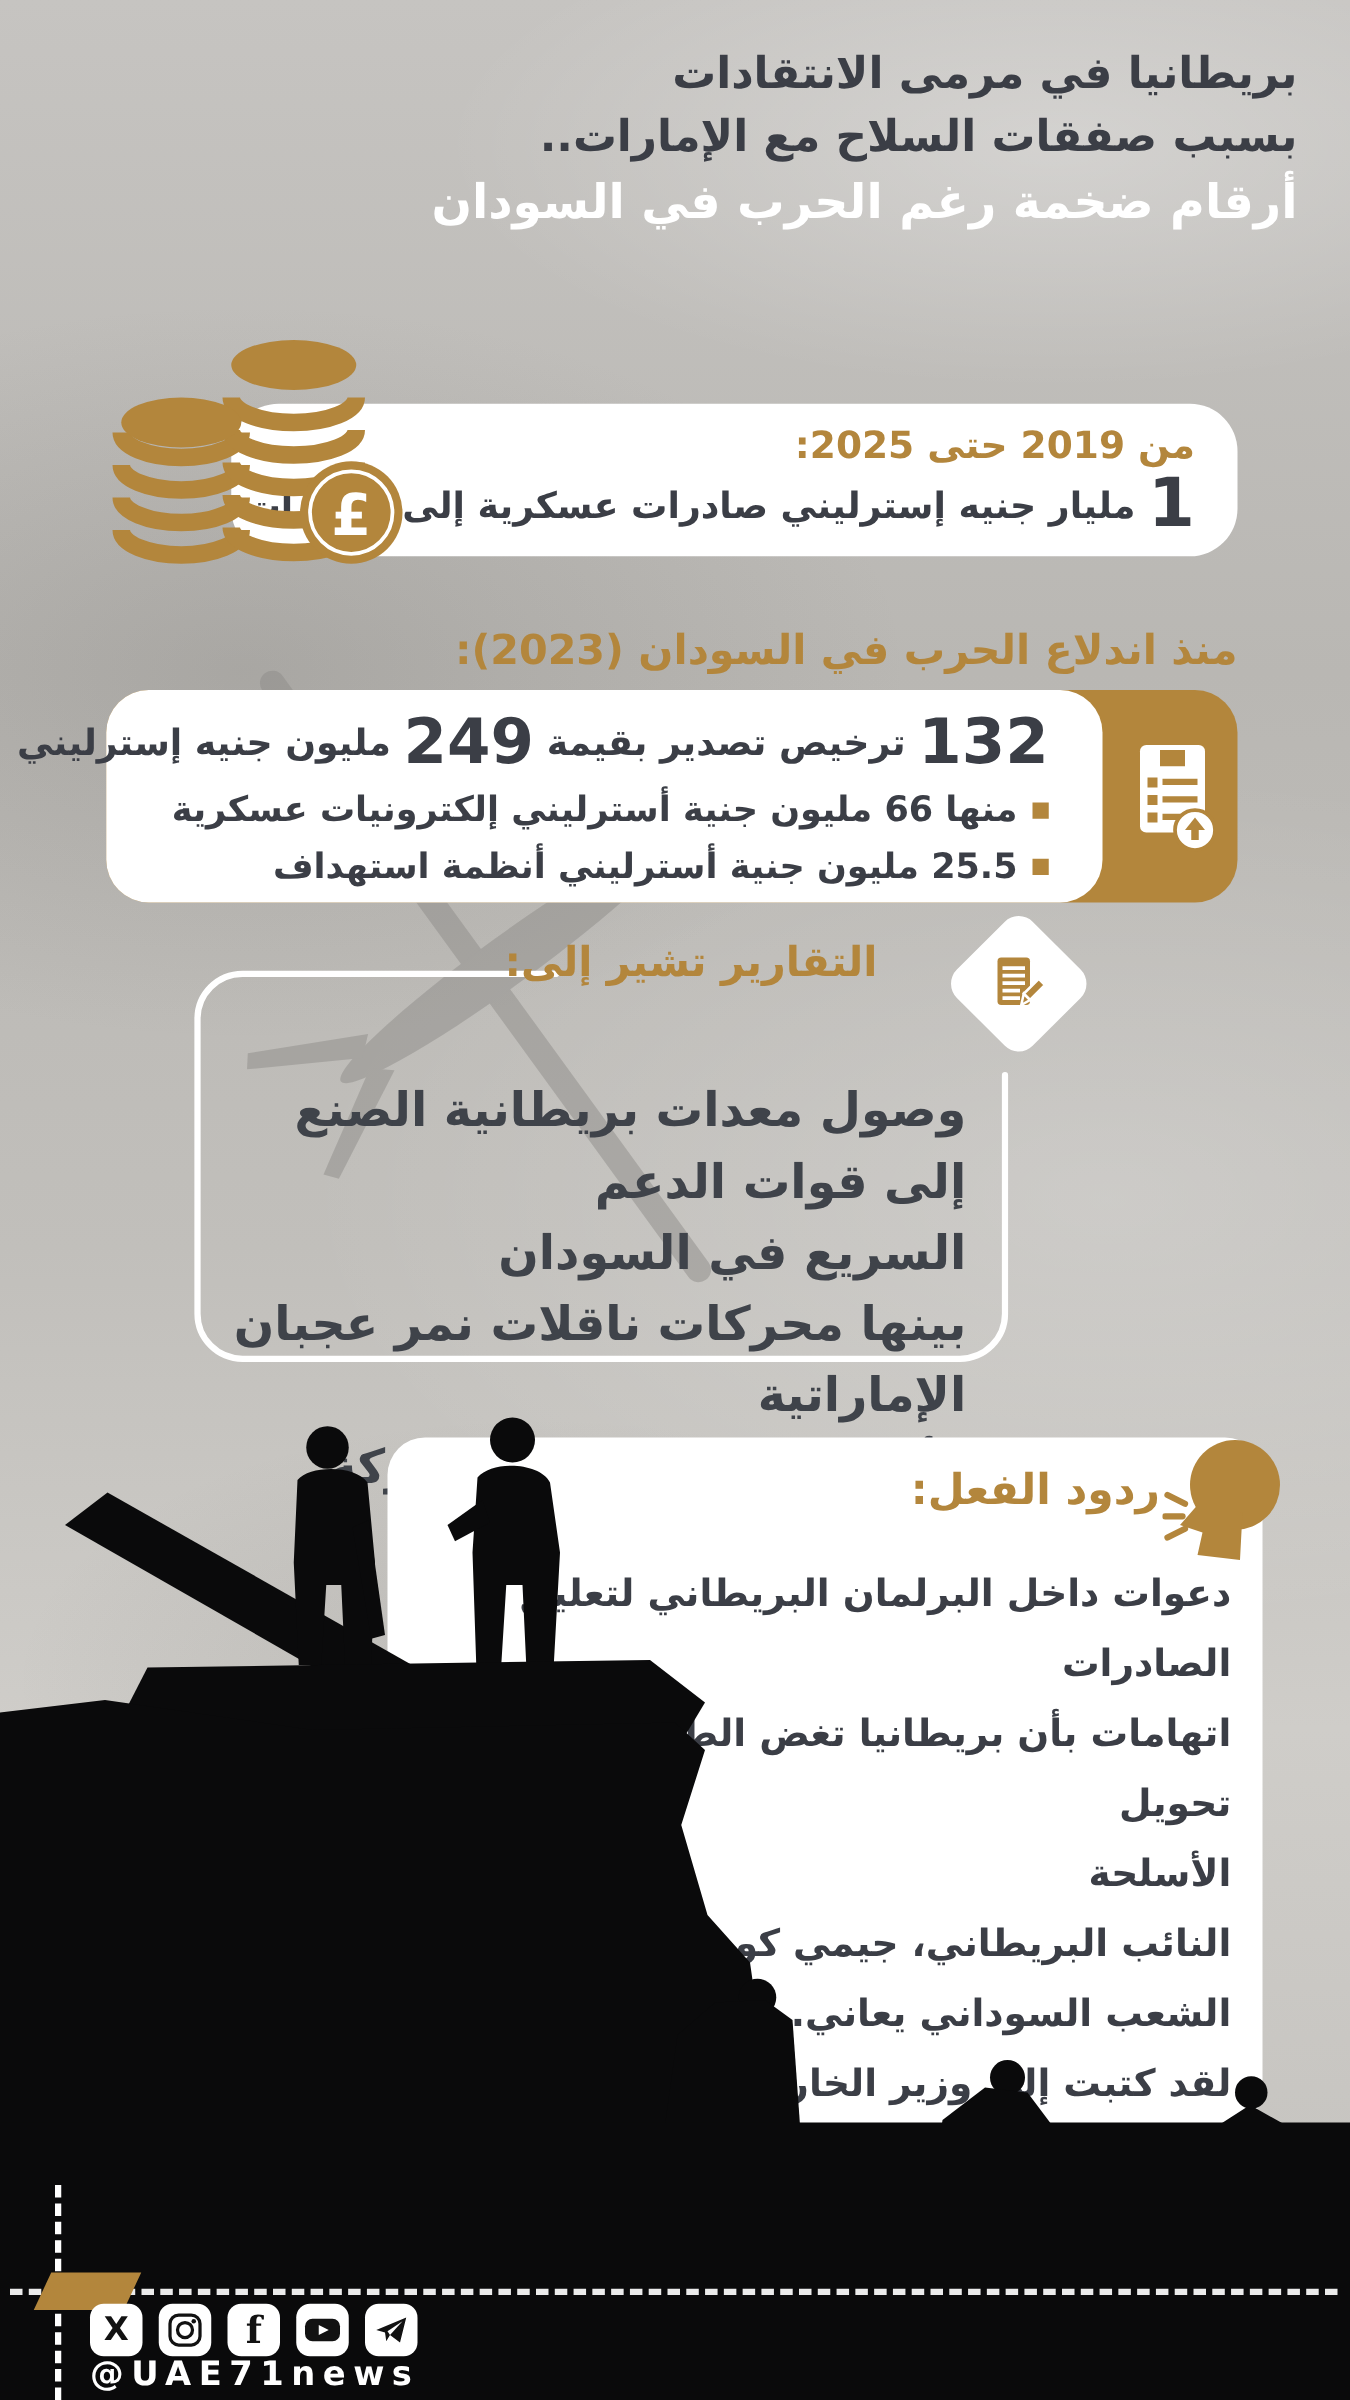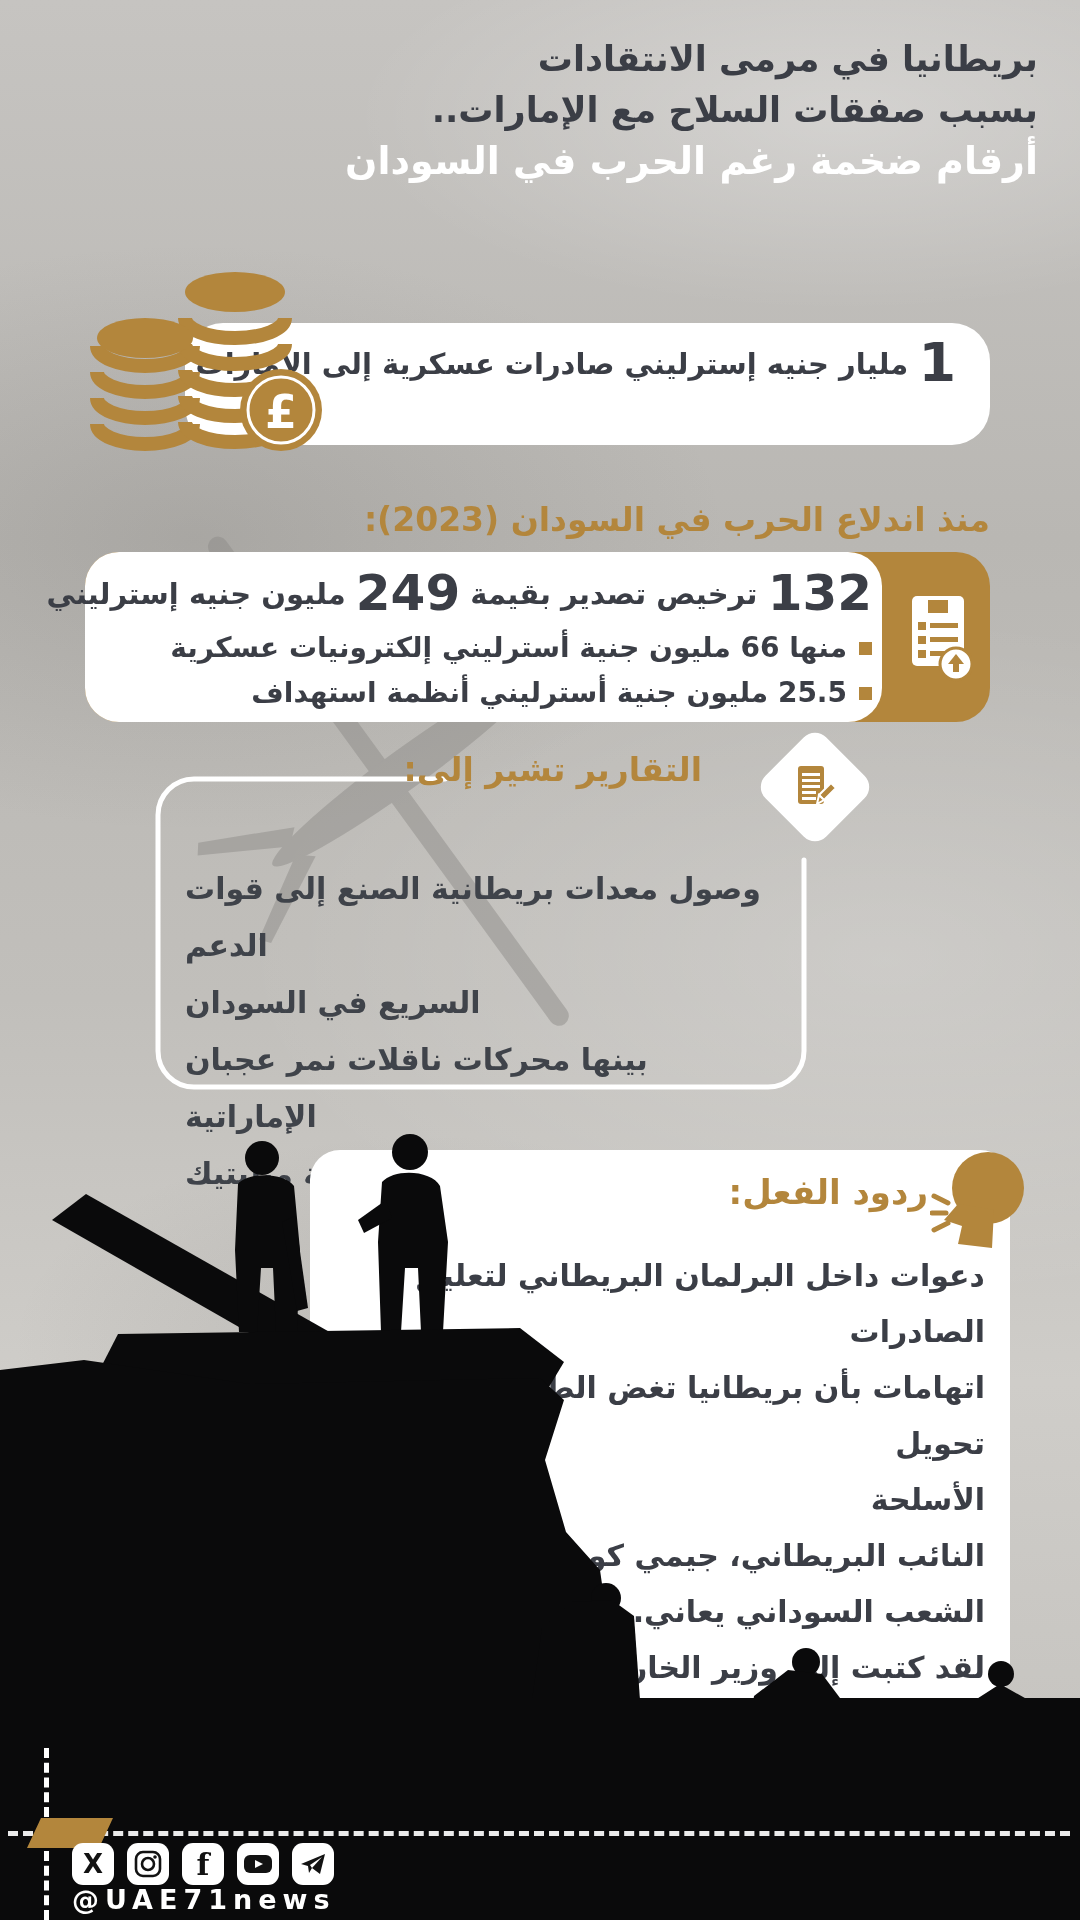--- a/index.html
+++ b/index.html
@@ -35,33 +35,33 @@
   .box1-title{color:#b3863c;font-size:30px;font-weight:700;line-height:40px}
   .box1-line{color:#3b3e46;font-size:29px;font-weight:700;line-height:52px;white-space:nowrap}
   .big-one{font-size:54px;font-weight:700;vertical-align:-7px;letter-spacing:-2px}
   .coins{position:absolute;left:85px;top:262px;width:240px;height:192px;z-index:5}
 
   
   .sec2-title{position:absolute;right:90px;top:500px;direction:rtl;text-align:right;color:#b3863c;
               font-size:33px;font-weight:700;z-index:4}
   .box2{position:absolute;left:85px;top:552px;width:905px;height:170px;background:#b3863c;border-radius:34px;z-index:4}
   .box2-inner{position:absolute;left:0;top:0;bottom:0;right:108px;background:#fff;border-radius:34px;
-              padding:10px 10px 8px 14px;direction:rtl;text-align:right}
+              padding:10px 43px 8px 14px;direction:rtl;text-align:right}
   .box2-line1{color:#3b3e46;font-size:29px;font-weight:700;line-height:62px;white-space:nowrap}
   .big-num{font-size:50px;font-weight:700;vertical-align:-6px}
   .box2-bullet{color:#3b3e46;font-size:28px;font-weight:700;line-height:45px;white-space:nowrap}
   .bullet-sq{display:inline-block;width:13px;height:13px;background:#b3863c;margin-left:12px;vertical-align:2px}
   .doc-icon{position:absolute;right:18px;top:40px;width:74px;height:92px}
 
   
   .sec3-title{position:absolute;right:378px;top:750px;direction:rtl;color:#b3863c;font-size:33px;
               font-weight:700;z-index:4}
   .box3-border{position:absolute;left:155px;top:776px;width:652px;height:314px;z-index:3}
-  .box3-body{position:absolute;left:185px;top:860px;width:588px;direction:rtl;text-align:left;
-             color:#3f434a;font-size:30px;font-weight:700;line-height:57px;z-index:4}
+  .box3-body{position:absolute;left:185px;top:860px;width:588px;direction:rtl;text-align:right;
+             color:#3f434a;font-size:38px;font-weight:700;line-height:57px;z-index:4}
   .diamond{position:absolute;left:772px;top:744px;width:86px;height:86px;background:#fff;border-radius:16px;
            transform:rotate(45deg);z-index:4;display:flex;align-items:center;justify-content:center}
   .diamond svg{transform:rotate(-45deg)}
 
   
   .box4{position:absolute;left:310px;top:1150px;width:700px;height:552px;background:#fff;border-radius:30px;z-index:4}
   .sec4-title{position:absolute;right:152px;top:1172px;direction:rtl;color:#b3863c;font-size:34px;
               font-weight:700;z-index:5}
   .head-icon{position:absolute;left:930px;top:1146px;width:94px;height:102px;z-index:5}
   .box4-body{position:absolute;left:345px;top:1248px;width:640px;direction:rtl;text-align:right;
@@ -98,20 +98,21 @@
   </svg>
 
 
   <div class="header">
     <div class="h-line">بريطانيا في مرمى الانتقادات</div>
     <div class="h-line">بسبب صفقات السلاح مع الإمارات..</div>
     <div class="h-line white">أرقام ضخمة رغم الحرب في السودان</div>
   </div>
 
   <div class="box1">
+    <div class="box1-title">من 2019 حتى 2025:</div>
     <div class="box1-line"><span class="big-one">1</span> <span>مليار جنيه إسترليني صادرات عسكرية إلى الإمارات</span></div>
   </div>
   <svg class="coins" viewBox="0 0 240 192">
     <g stroke="#b3863c" stroke-width="14" fill="none">
       <path d="M12,84 A48,20 0 0 0 108,84"></path>
       <path d="M12,110 A48,20 0 0 0 108,110"></path>
       <path d="M12,136 A48,20 0 0 0 108,136"></path>
       <path d="M12,162 A48,20 0 0 0 108,162"></path>
       <path d="M100,56 A50,20 0 0 0 200,56"></path>
       <path d="M100,82 A50,20 0 0 0 200,82"></path>

